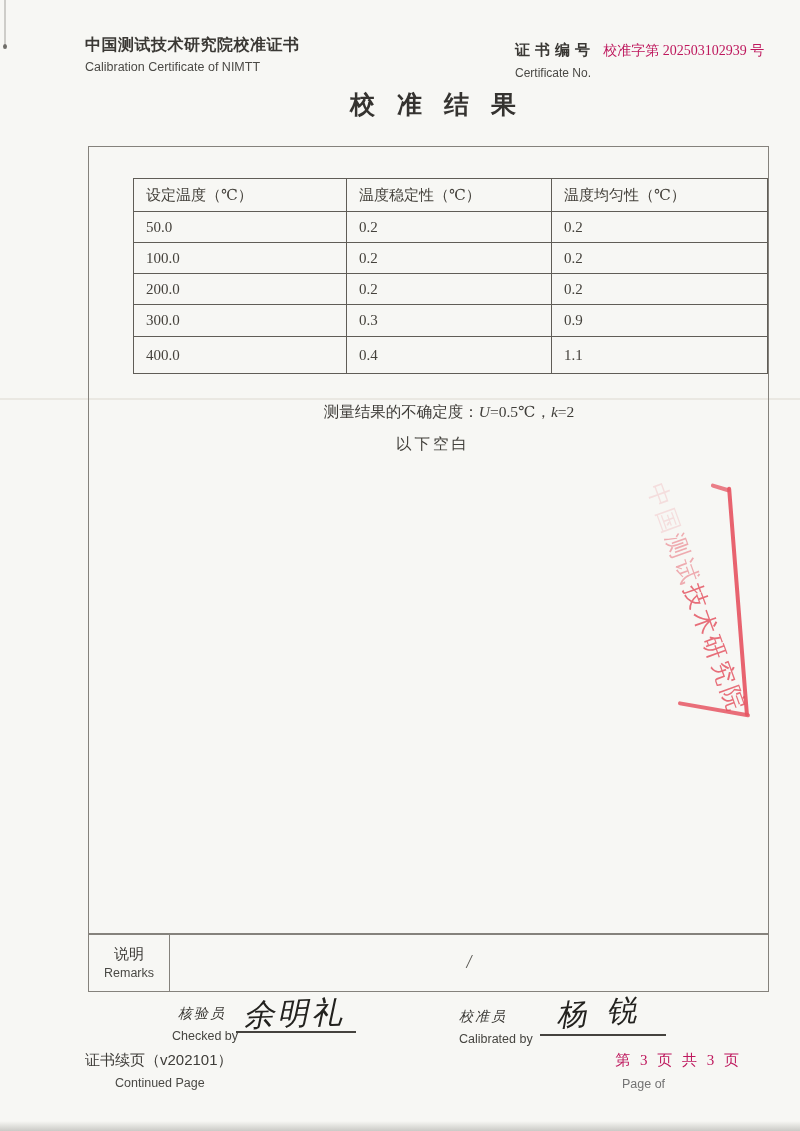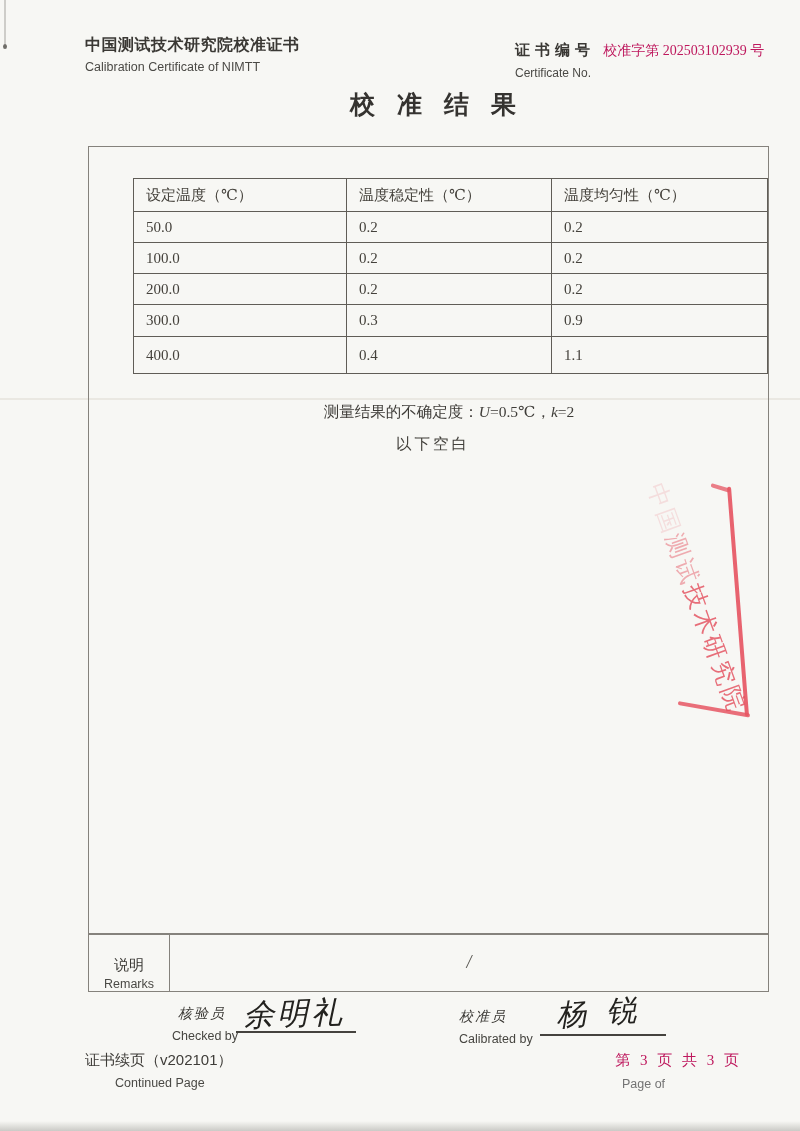--- a/index.html
+++ b/index.html
@@ -57,21 +57,21 @@
   .stamp-line-main{left:727px;top:487px;width:4px;height:230px;background:#e65663;
                    transform:rotate(-4.5deg);transform-origin:top left;border-radius:2px;opacity:.92;}
   .stamp-line-top{left:711px;top:483px;width:20px;height:4px;background:#e65663;
                   transform:rotate(17deg);transform-origin:left center;border-radius:2px;opacity:.75;}
   .stamp-line-bottom{left:678px;top:701px;width:73px;height:4px;background:#e65663;
                   transform:rotate(10deg);transform-origin:left center;border-radius:2px;opacity:.85;}
 
   
   .remarks-box{left:88px;top:933px;width:679px;height:57px;border:1px solid #85827c;display:flex;}
   .remarks-label{width:80px;border-right:1px solid #85827c;display:flex;flex-direction:column;
-                 align-items:center;justify-content:flex-end;}
+                 align-items:center;justify-content:center;}
   .remarks-label .zh{font-size:15px;color:#3d3b37;}
   .remarks-label .en{font-size:12.5px;color:#4a4945;margin-top:2px;}
   .remarks-value{flex:1;display:flex;align-items:center;justify-content:center;
                  font-family:"Liberation Serif","DejaVu Serif",serif;font-style:italic;
                  font-size:18px;color:#55534e;}
 
   
   .sig-label-zh{font-size:14px;letter-spacing:2px;color:#3a3834;font-style:italic;}
   .sig-label-en{font-size:12.5px;color:#464540;}
   .checked-zh{left:178px;top:1005px;}

